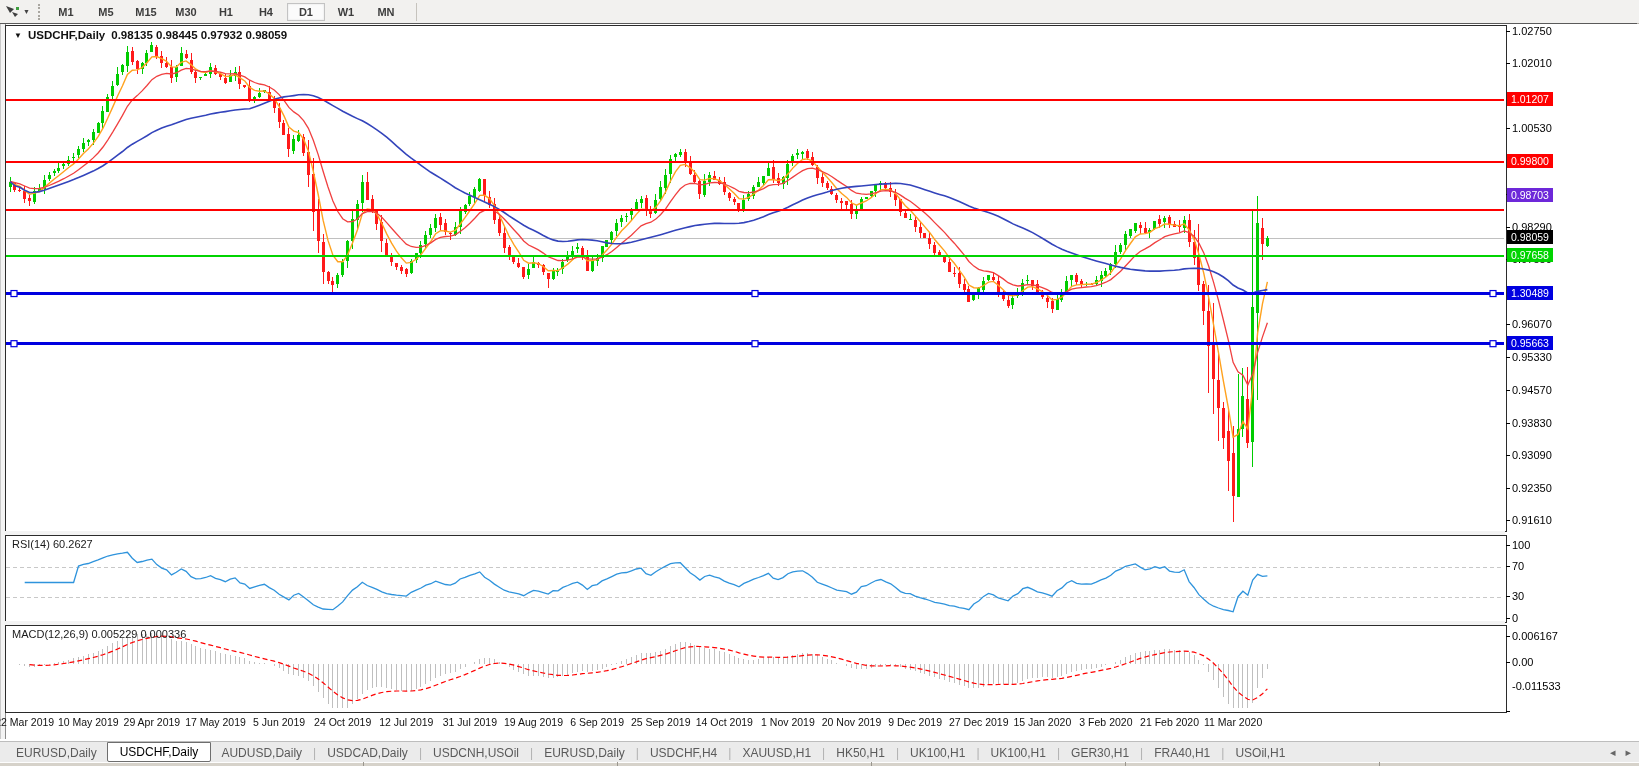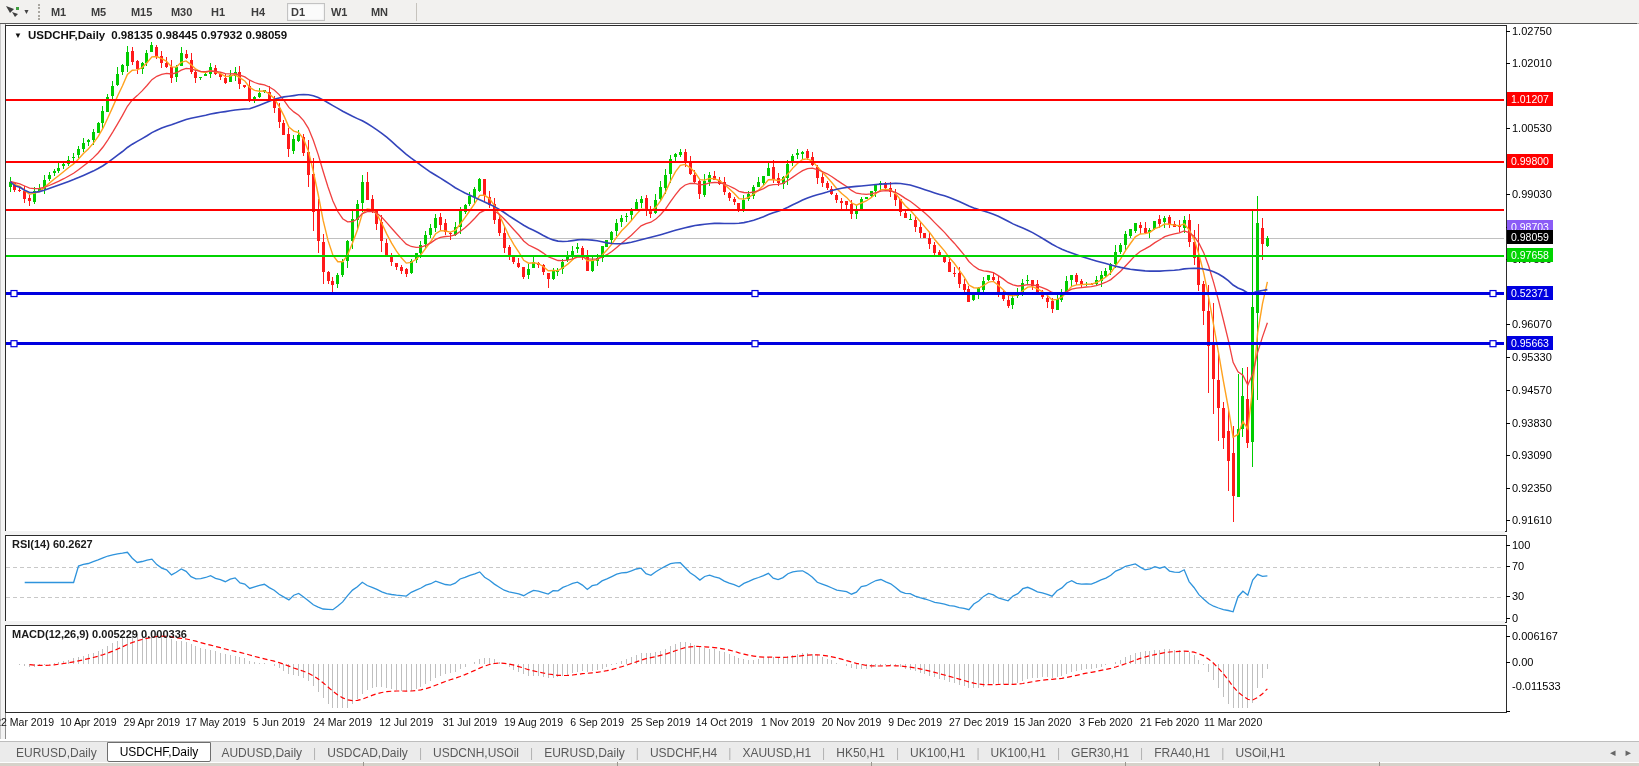--- a/index.html
+++ b/index.html
@@ -4,37 +4,37 @@
 <style>
   html,body{margin:0;padding:0;width:1639px;height:766px;overflow:hidden;
     font-family:"Liberation Sans",sans-serif;background:#ffffff;position:relative;}
   .abs{position:absolute;}
   
   #toolbar{left:0;top:0;width:1639px;height:23px;background:#f2f1ef;border-bottom:1px solid #b9b6b0;
     display:flex;align-items:center;}
   .tool-icon{width:18px;height:18px;margin-left:4px;display:flex;align-items:center;justify-content:center;cursor:pointer;}
   .tool-caret{font-size:7px;color:#444;margin:0 4px 0 1px;cursor:pointer;}
   .grip{height:16px;border-left:2px dotted #a9a6a0;margin:0 6px 0 4px;}
-  .tfbtn{min-width:30px;text-align:left;font-size:11px;font-weight:bold;color:#3d3d3d;
+  .tfbtn{min-width:30px;text-align:center;font-size:11px;font-weight:bold;color:#3d3d3d;
     padding:2px 3px;margin:0 1px;border:1px solid transparent;cursor:pointer;}
   .tfbtn.active{background:#fbfbfb;border:1px solid #c3c3c3;box-shadow:inset 0 0 2px #ddd;}
   .tbsep{height:18px;border-left:1px solid #c6c3bd;margin-left:10px;}
   
   #window{left:0;top:23px;width:1637px;height:717px;background:#fff;border-top:1px solid #5a5a5a;border-bottom:1px solid #5a5a5a;}
   #leftbevel{left:0;top:24px;width:4px;height:715px;background:#f4f4f4;border-right:1px solid #8b8b8b;border-left:1px solid #c9c9c9;}
   .pane{background:#fff;border:1px solid #2b2b2b;}
   #main-pane{left:5px;top:25px;width:1500px;height:505px;}
   #rsi-pane{left:5px;top:535px;width:1500px;height:86px;}
   #macd-pane{left:5px;top:625px;width:1500px;height:86px;}
   .splitter{left:5px;width:1500px;height:4px;background:#f3f3f3;}
   #split1{top:531px;} #split2{top:621px;}
   
   #chart-title{left:14px;top:29px;font-size:11.5px;font-weight:bold;color:#111;display:flex;align-items:center;gap:6px;}
   #chart-title .tri{font-size:8px;}
-  .pane-label{font-size:11px;font-weight:bold;color:#1a1a1a;}
+  .pane-label{font-size:11px;font-weight:normal;color:#1a1a1a;}
   #rsi-label-row{left:12px;top:538px;} #macd-label-row{left:12px;top:628px;}
   
   .axis-tick-label{position:absolute;left:1512px;font-size:11px;color:#000;text-align:right;}
   .tickdash{position:absolute;left:1506px;width:4px;height:1px;background:#000;}
   .badge{position:absolute;left:1507px;font-size:10.5px;color:#fff;padding:1px 4px 1px 4px;line-height:12px;}
   .ind-axis-label{position:absolute;left:1512px;font-size:11px;color:#000;}
   .date-label{position:absolute;top:716px;width:86px;text-align:center;font-size:10.5px;color:#111;}
   
   #tabbar{left:0;top:741px;width:1639px;height:21px;background:#ebebeb;border-top:1px solid #bdbdbd;
     display:flex;align-items:center;font-size:12px;color:#5a5a5a;}
@@ -924,47 +924,47 @@
     <div class="tickdash" style="top:422.80160000000024px"></div>
     <div class="axis-tick-label" style="top:416.80160000000024px">0.93830</div>
     <div class="tickdash" style="top:455.3468000000006px"></div>
     <div class="axis-tick-label" style="top:449.3468000000006px">0.93090</div>
     <div class="tickdash" style="top:487.8920000000004px"></div>
     <div class="axis-tick-label" style="top:481.8920000000004px">0.92350</div>
     <div class="tickdash" style="top:520.4372000000003px"></div>
     <div class="axis-tick-label" style="top:514.4372000000003px">0.91610</div>
     <div class="badge" style="top:91.86114000000025px;background:#ff0000">1.01207</div>
     <div class="badge" style="top:153.74100000000035px;background:#ff0000">0.99800</div>
-    <div class="badge" style="top:220px;background:#8b5cf6">0.98703</div>
+    <div class="badge" style="top:188px;background:#6d28d9">0.98703</div>
     <div class="badge" style="top:247.94616000000033px;background:#00d400">0.97658</div>
-    <div class="badge" style="top:285.54906000000057px;background:#0000e0">0.52371</div>
+    <div class="badge" style="top:285.54906000000057px;background:#0000e0">1.30489</div>
     <div class="badge" style="top:335.68626000000046px;background:#0000e0">0.95663</div>
     <div class="badge" style="top:230.3101800000005px;background:#000000">0.98059</div>
     <div class="tickdash" style="top:544.5px"></div>
     <div class="ind-axis-label" style="top:538.5px">100</div>
     <div class="tickdash" style="top:566.4px"></div>
     <div class="ind-axis-label" style="top:560.4px">70</div>
     <div class="tickdash" style="top:595.6px"></div>
     <div class="ind-axis-label" style="top:589.6px">30</div>
     <div class="tickdash" style="top:617.5px"></div>
     <div class="ind-axis-label" style="top:611.5px">0</div>
     <div class="tickdash" style="top:635.999928px"></div>
     <div class="ind-axis-label" style="top:629.999928px">0.006167</div>
     <div class="tickdash" style="top:662px"></div>
     <div class="ind-axis-label" style="top:656px">0.00</div>
     <div class="tickdash" style="top:710.623128px"></div>
     <div class="ind-axis-label" style="top:680px">-0.011533</div>
   </div>
 <div id="date-layer">
     <div class="date-label" style="left:-18.322200000000002px">22 Mar 2019</div>
-    <div class="date-label" style="left:45.2816px">10 Apr 2019</div>
+    <div class="date-label" style="left:45.2816px">10 May 2019</div>
     <div class="date-label" style="left:108.8854px">29 Apr 2019</div>
     <div class="date-label" style="left:172.48919999999998px">17 May 2019</div>
     <div class="date-label" style="left:236.09300000000002px">5 Jun 2019</div>
-    <div class="date-label" style="left:299.6968px">24 Mar 2019</div>
+    <div class="date-label" style="left:299.6968px">24 Oct 2019</div>
     <div class="date-label" style="left:363.3006px">12 Jul 2019</div>
     <div class="date-label" style="left:426.9044px">31 Jul 2019</div>
     <div class="date-label" style="left:490.5082px">19 Aug 2019</div>
     <div class="date-label" style="left:554.112px">6 Sep 2019</div>
     <div class="date-label" style="left:617.7158px">25 Sep 2019</div>
     <div class="date-label" style="left:681.3195999999999px">14 Oct 2019</div>
     <div class="date-label" style="left:744.9234px">1 Nov 2019</div>
     <div class="date-label" style="left:808.5272px">20 Nov 2019</div>
     <div class="date-label" style="left:872.131px">9 Dec 2019</div>
     <div class="date-label" style="left:935.7348px">27 Dec 2019</div>

